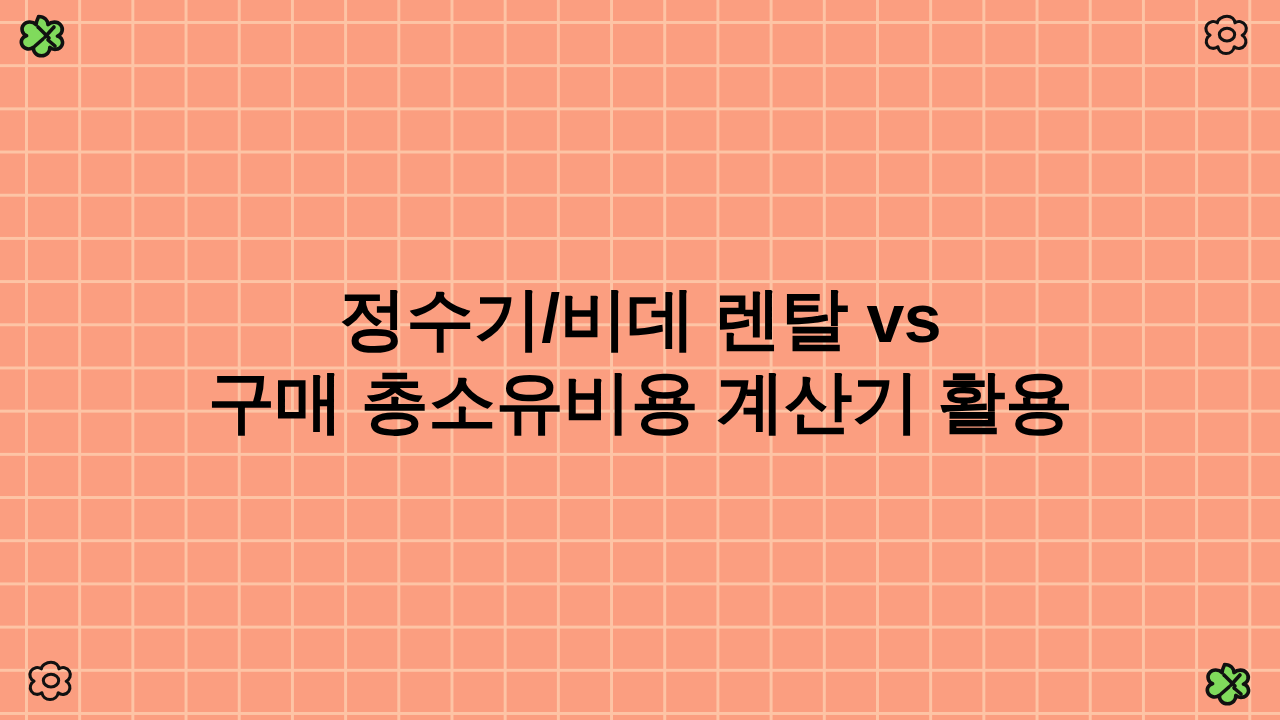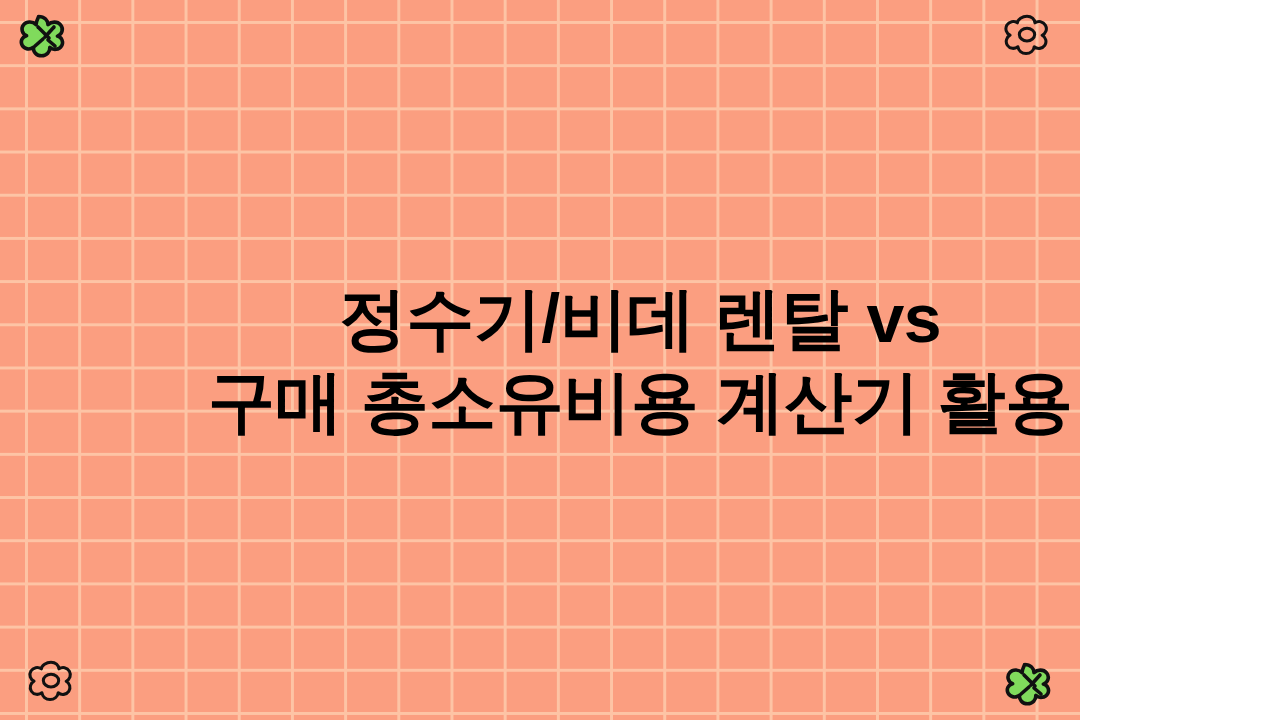--- a/index.html
+++ b/index.html
@@ -9,21 +9,21 @@
   }
   body {
     width: 1280px;
     height: 720px;
     overflow: hidden;
     font-family: "Liberation Sans", "DejaVu Sans", sans-serif;
   }
 
   #banner {
     position: relative;
-    width: 1080px;
+    width: 1280px;
     height: 720px;
     background-color: #FB9E80;
     overflow: hidden;
   }
 
   
   #grid-pattern {
     position: absolute;
     left: 0;
     top: 0;

